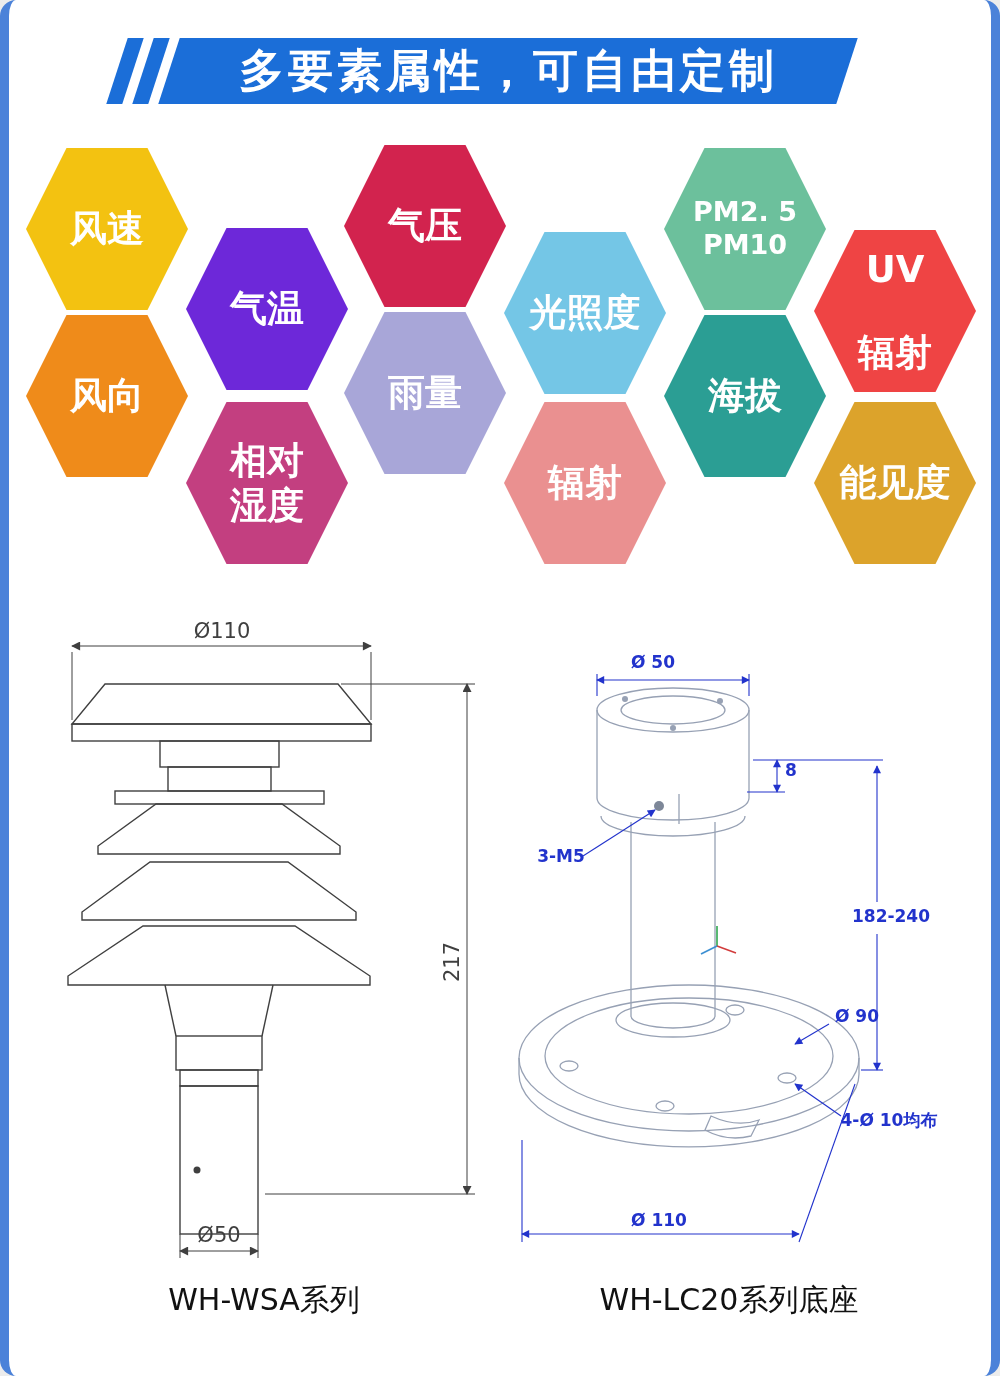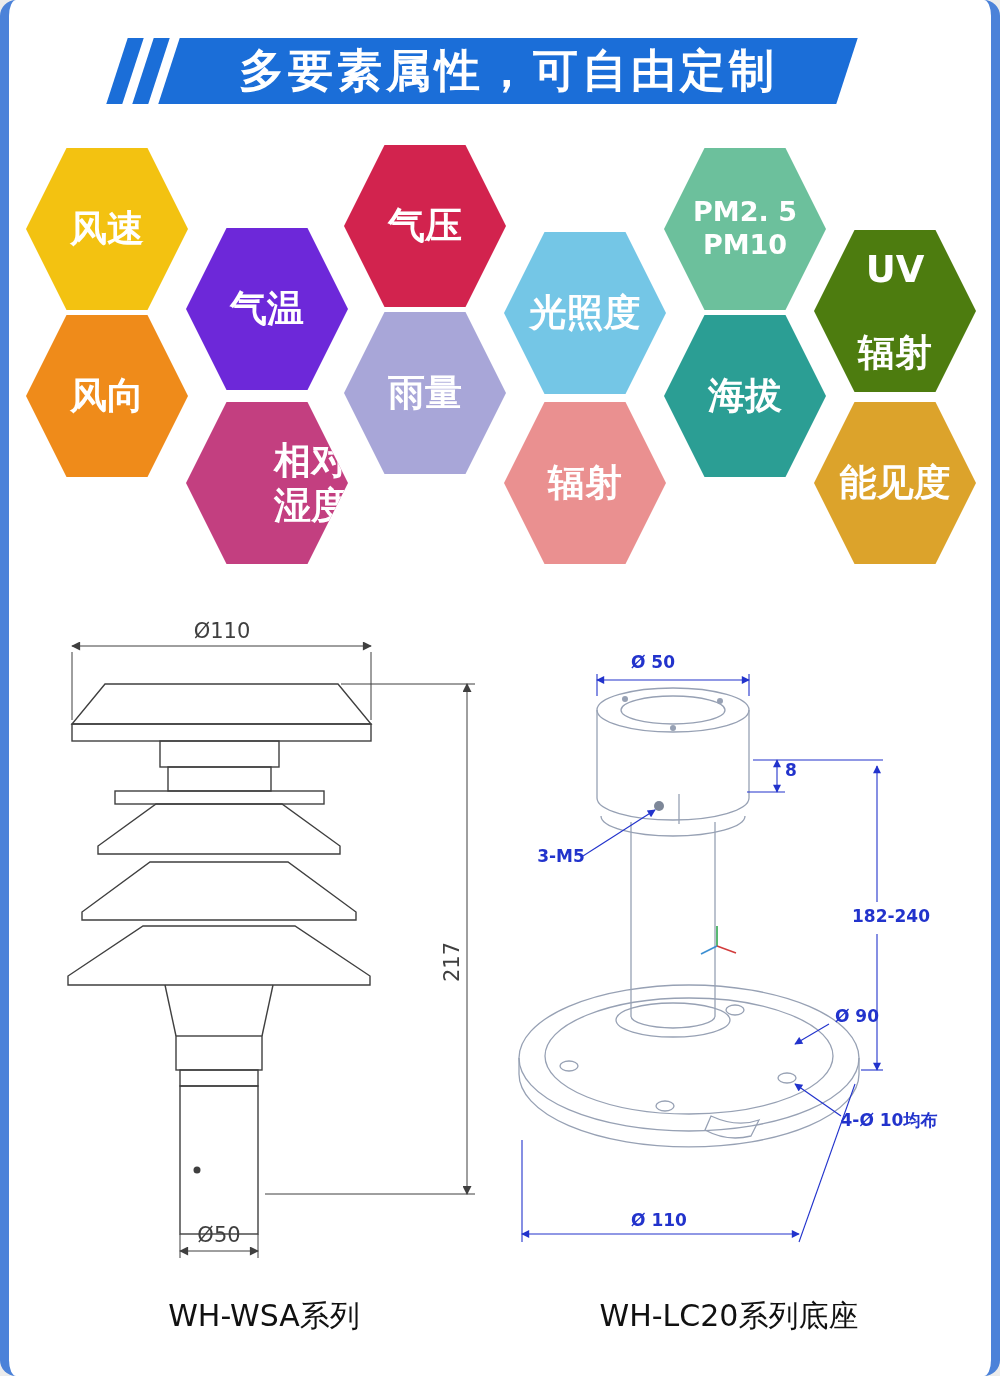--- a/index.html
+++ b/index.html
@@ -50,21 +50,21 @@
   .hx6  { left: 805px; top: 90px; }
   .hx7  { left: 17px;  top: 175px; }
   .hx8  { left: 335px; top: 172px; }
   .hx9  { left: 655px; top: 175px; }
   .hx10 { left: 177px; top: 262px; }
   .hx11 { left: 495px; top: 262px; }
   .hx12 { left: 805px; top: 262px; }
   
   .drawings { display: flex; justify-content: flex-end; padding: 0 22px; margin-top: 38px; }
   .figure { display: flex; flex-direction: column; align-items: center; }
-  figcaption { margin-top: 36px; font-size: 30px; color: #111; }
+  figcaption { margin-top: 20px; font-size: 30px; color: #111; }
   svg text { font-family: "DejaVu Sans", "Liberation Sans", sans-serif; }
   .ldim { fill: #3f3f3f; font-size: 21px; }
   .bdim { fill: #2233cc; font-size: 17px; font-weight: bold; }
 </style>
 </head>
 <body>
 
 <div class="page" style="border-color: rgb(75, 130, 217);">
 
   <div class="banner-row">
@@ -85,34 +85,34 @@
     <div class="hex hx4" style="background: rgb(116, 198, 230);">
       <span>光照度</span>
     </div>
     <div class="hex hx3" style="background: rgb(210, 35, 78);">
       <span>气压</span>
     </div>
     <div class="hex hx5" style="background: rgb(108, 192, 156);">
       <span>PM2. 5</span>
       <span>PM10</span>
     </div>
-    <div class="hex hx6" style="background: #4d7c0f; gap: 38px;">
+    <div class="hex hx6" style="background: #ef4444; gap: 38px;">
       <span>UV</span>
       <span>辐射</span>
     </div>
     <div class="hex hx7" style="background: rgb(239, 139, 26);">
       <span>风向</span>
     </div>
     <div class="hex hx8" style="background: rgb(168, 166, 216);">
       <span>雨量</span>
     </div>
     <div class="hex hx9" style="background: rgb(43, 158, 148);">
       <span>海拔</span>
     </div>
-    <div class="hex hx10" style="background: rgb(195, 63, 128); align-items: flex-end;">
+    <div class="hex hx10" style="background: rgb(195, 63, 128);">
       <span>相对</span>
       <span>湿度</span>
     </div>
     <div class="hex hx11" style="background: rgb(234, 144, 144);">
       <span>辐射</span>
     </div>
     <div class="hex hx12" style="background: rgb(220, 163, 43);">
       <span>能见度</span>
     </div>
   </div>

